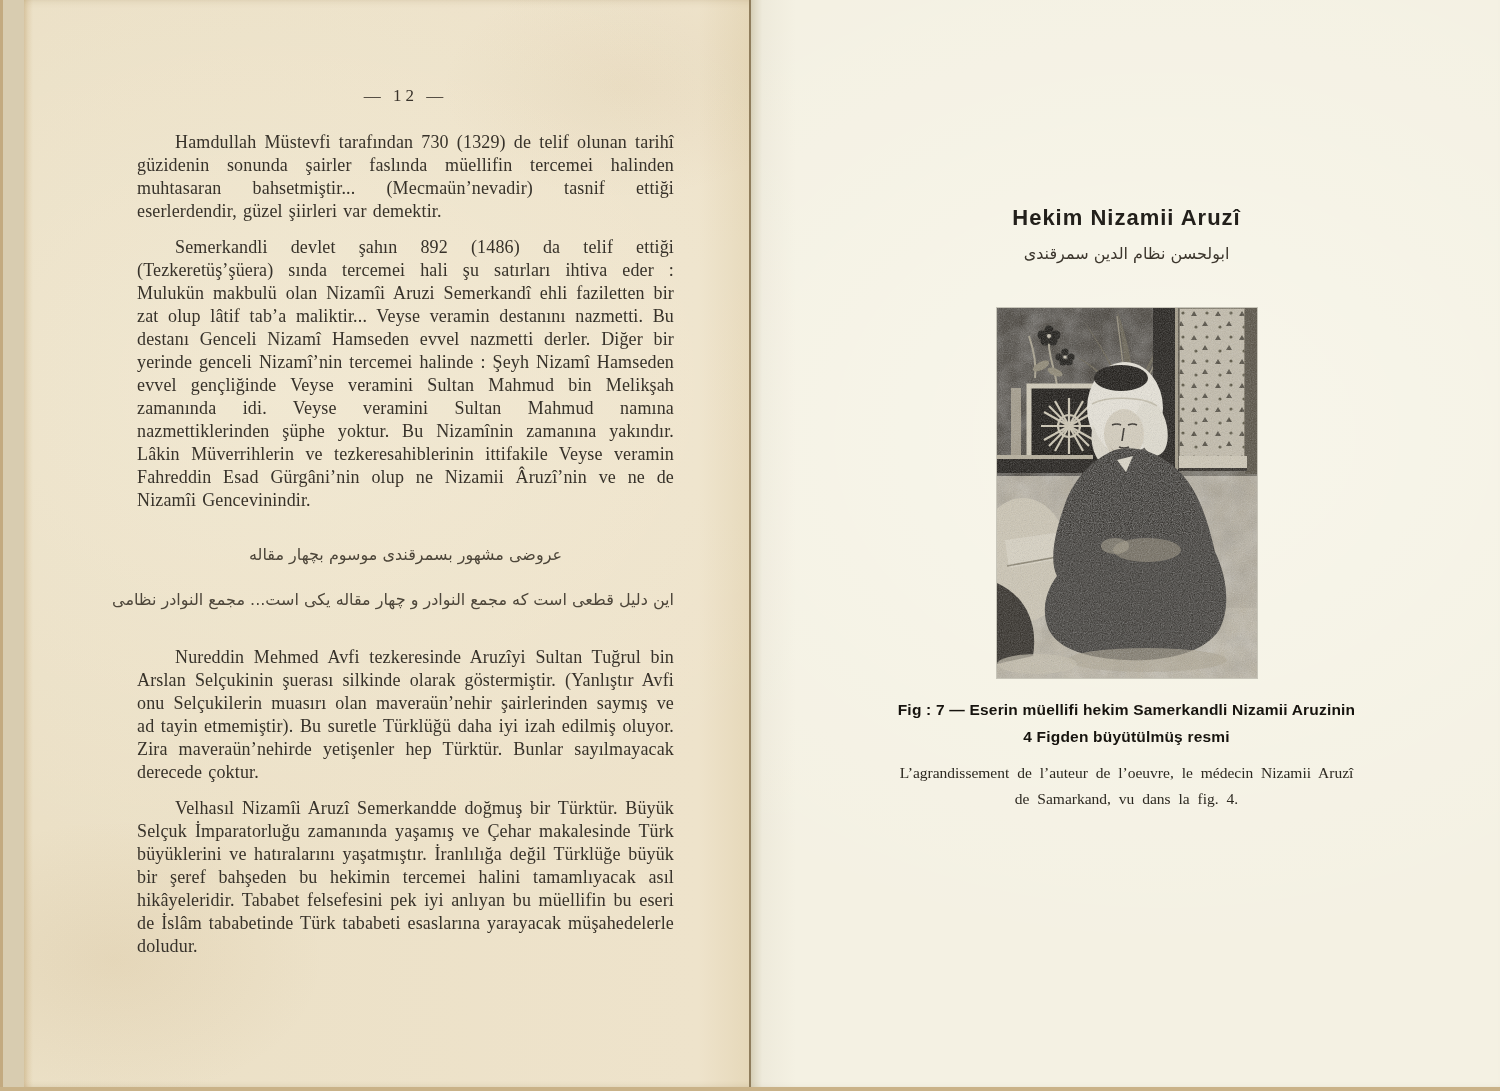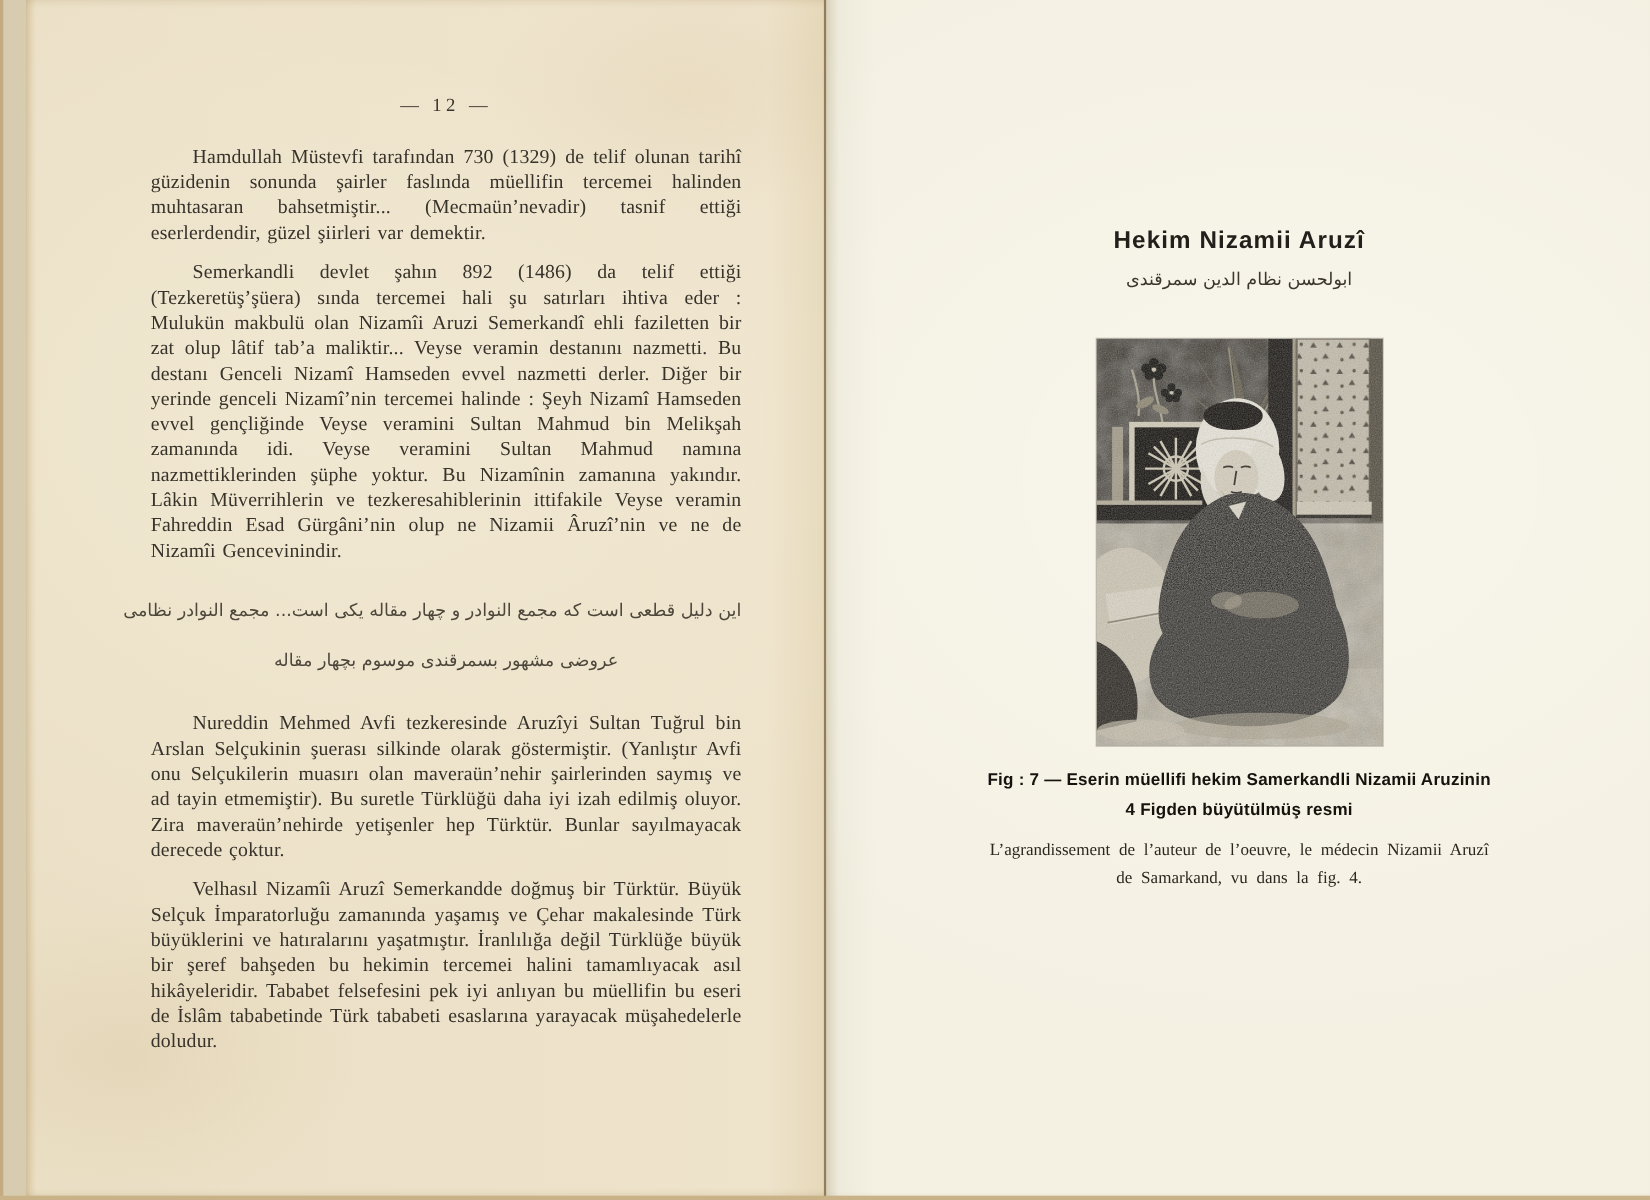--- a/index.html
+++ b/index.html
@@ -82,22 +82,22 @@
 <div class="spread">
 
   <div class="page-left">
     <div class="lp-content">
       <div class="page-number">— 12 —</div>
 
       <p class="para">Hamdullah Müstevfi tarafından 730 (1329)  de telif olunan tarihî güzidenin sonunda şairler faslında müellifin tercemei halinden muhtasaran bahsetmiştir...   (Mecmaün’nevadir) tasnif ettiği eserlerdendir, güzel şiirleri var demektir.</p>
       <p class="para">Semerkandli devlet şahın 892 (1486) da telif ettiği (Tezkeretüş’şüera)  sında tercemei hali şu satırları ihtiva eder : Mulukün makbulü olan Nizamîi Aruzi Semerkandî ehli faziletten bir zat olup lâtif tab’a maliktir... Veyse veramin destanını nazmetti. Bu destanı Genceli Nizamî Hamseden evvel nazmetti derler.  Diğer bir yerinde genceli Nizamî’nin tercemei halinde : Şeyh Nizamî Hamseden evvel gençliğinde Veyse veramini Sultan Mahmud bin Melikşah zamanında idi. Veyse veramini Sultan Mahmud namına nazmettiklerinden şüphe yoktur. Bu Nizamînin zamanına yakındır. Lâkin Müverrihlerin ve tezkeresahiblerinin ittifakile Veyse veramin Fahreddin Esad Gürgâni’nin olup ne Nizamii Âruzî’nin ve ne de Nizamîi Gencevinindir.</p>
 
       <div class="persian">
+        <div class="persian-line">عروضی مشهور بسمرقندی موسوم بچهار مقاله</div>
         <div class="persian-line">این دلیل قطعی است که مجمع النوادر و چهار مقاله یکی است... مجمع النوادر نظامی</div>
-        <div class="persian-line">عروضی مشهور بسمرقندی موسوم بچهار مقاله</div>
       </div>
 
       <p class="para">Nureddin Mehmed Avfi tezkeresinde Aruzîyi Sultan Tuğrul bin Arslan Selçukinin şuerası silkinde olarak göstermiştir.  (Yanlıştır Avfi onu Selçukilerin muasırı olan maveraün’nehir   şairlerinden saymış ve ad tayin etmemiştir). Bu suretle Türklüğü daha iyi izah edilmiş oluyor.  Zira maveraün’nehirde yetişenler hep   Türktür. Bunlar sayılmayacak derecede çoktur.</p>
       <p class="para">Velhasıl Nizamîi Aruzî Semerkandde doğmuş bir Türktür.  Büyük Selçuk İmparatorluğu zamanında yaşamış ve Çehar makalesinde Türk büyüklerini ve hatıralarını yaşatmıştır. İranlılığa değil Türklüğe büyük bir şeref bahşeden bu hekimin tercemei halini tamamlıyacak asıl hikâyeleridir. Tababet felsefesini pek iyi anlıyan bu müellifin bu eseri de İslâm tababetinde Türk tababeti esaslarına yarayacak müşahedelerle doludur.</p>
     </div>
   </div>
 
   <div class="page-right">
     <div class="rp-title">Hekim Nizamii Aruzî</div>
     <div class="rp-arabic">ابولحسن نظام الدين سمرقندى</div>

